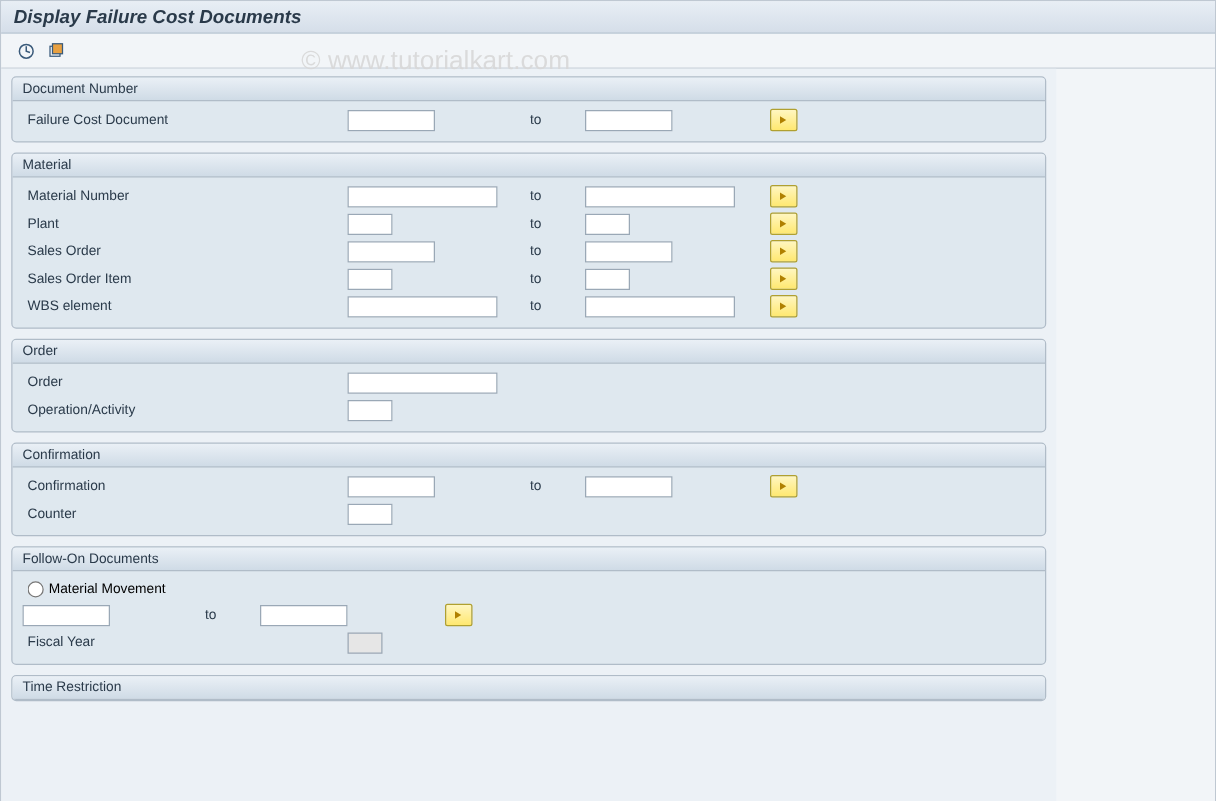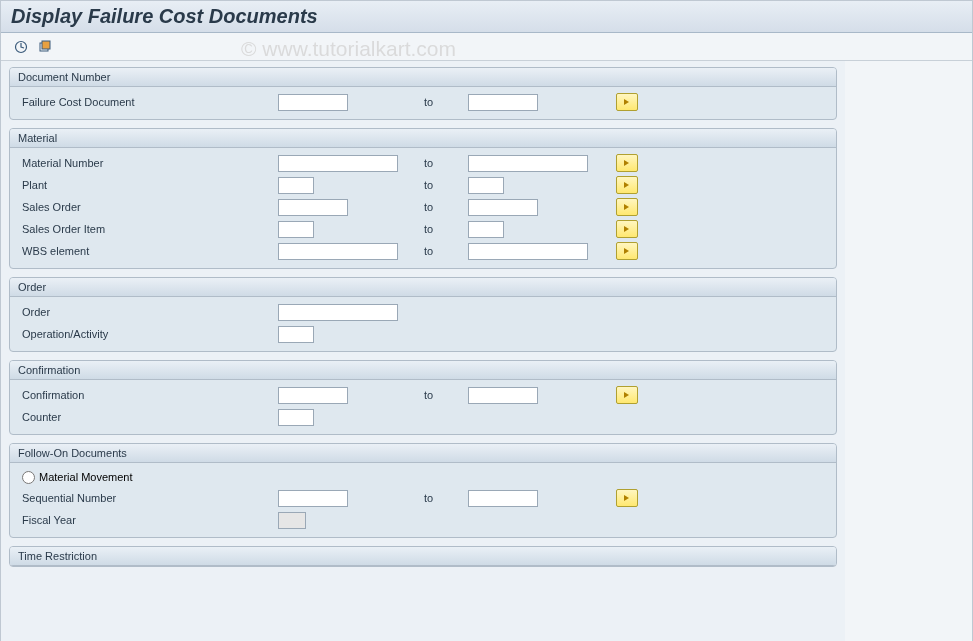--- a/index.html
+++ b/index.html
@@ -11,21 +11,21 @@
       height: 641px;
       overflow: hidden;
       position: relative;
     }
     .title-bar {
       background: linear-gradient(#e8eef5, #d5dee9);
       border-bottom: 1px solid #a8b8c8;
       padding: 4px 10px;
       font-weight: bold;
       font-style: italic;
-      font-size: 20px;
+      font-size: 15px;
       color: #2a3a4a;
     }
     .toolbar {
       background: #f2f5f8;
       border-bottom: 1px solid #c8d0d8;
       padding: 4px 10px;
       height: 28px;
       display: flex;
       gap: 4px;
       align-items: center;
@@ -263,21 +263,20 @@
     </div>
 
     <div class="groupbox">
       <div class="groupbox-title">Follow-On Documents</div>
       <div class="groupbox-body">
         <div class="radio-row">
           <input type="radio" name="followon" style="">
           <span>Material Movement</span>
         </div>
         <div class="row">
-          <div class="label">Sequential Number</div>
           <div class="from-cell"><input class="field w-md" style=""></div>
           <div class="to-label">to</div>
           <div class="to-cell"><input class="field w-md" style=""></div>
           <div class="ext-cell"><button class="ext-btn">
                 <svg width="10" height="10" viewBox="0 0 10 10">
                   <path d="M2 2 L7 5 L2 8 Z" fill="#b08000"></path>
                 </svg>
               </button></div>
         </div>
         <div class="row">

